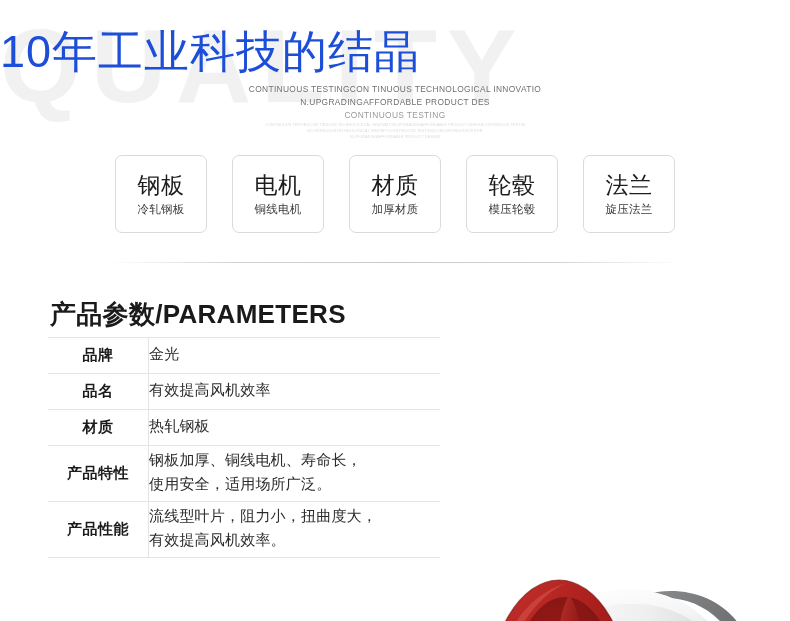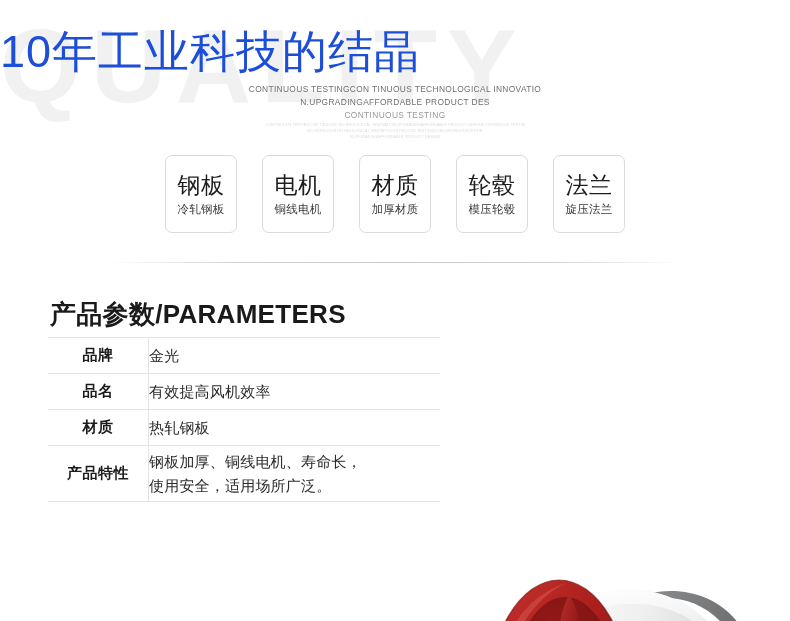--- a/index.html
+++ b/index.html
@@ -86,21 +86,21 @@
   #feature-row {
     position: absolute;
     left: 0;
     top: 155px;
     width: 790px;
     display: flex;
     justify-content: center;
     gap: 25px;
   }
   .feature-box {
-    width: 72px;
+    width: 92px;
     height: 78px;
     border: 1px solid #dadada;
     border-radius: 7px;
     background: #ffffff;
     display: flex;
     flex-direction: column;
     align-items: center;
     justify-content: center;
     box-sizing: border-box;
   }
@@ -152,20 +152,21 @@
 
   #params-table {
     position: absolute;
     left: 48px;
     top: 74px;
     width: 392px;
     border-collapse: collapse;
   }
   #params-table tr {
     border-top: 1px solid #e4e4e4;
+    font-family: Liberation Mono, monospace;
   }
   #params-table tr:last-child {
     border-bottom: 1px solid #e4e4e4;
   }
   #params-table td {
     padding: 0;
     vertical-align: middle;
   }
   td.param-label {
     width: 100px;
@@ -267,20 +268,27 @@
             <span class="param-value-line">热轧钢板</span>
           </td>
         </tr>
         <tr class="tall">
           <td class="param-label">产品特性</td>
           <td class="param-value">
             <span class="param-value-line">钢板加厚、铜线电机、寿命长，</span>
             <span class="param-value-line">使用安全，适用场所广泛。</span>
           </td>
         </tr>
+        <tr class="tall">
+          <td class="param-label">产品性能</td>
+          <td class="param-value">
+            <span class="param-value-line">流线型叶片，阻力小，扭曲度大，</span>
+            <span class="param-value-line">有效提高风机效率。</span>
+          </td>
+        </tr>
       </tbody>
   </table>
 
   <div id="fan-figure">
     <svg id="fan-svg" viewBox="0 0 320 300" xmlns="http://www.w3.org/2000/svg">
       <defs>
         <linearGradient id="gBodyTop" x1="0" y1="0" x2="0.25" y2="1">
           <stop offset="0%" stop-color="#ffffff"></stop>
           <stop offset="35%" stop-color="#f5f5f5"></stop>
           <stop offset="70%" stop-color="#e2e2e2"></stop>

